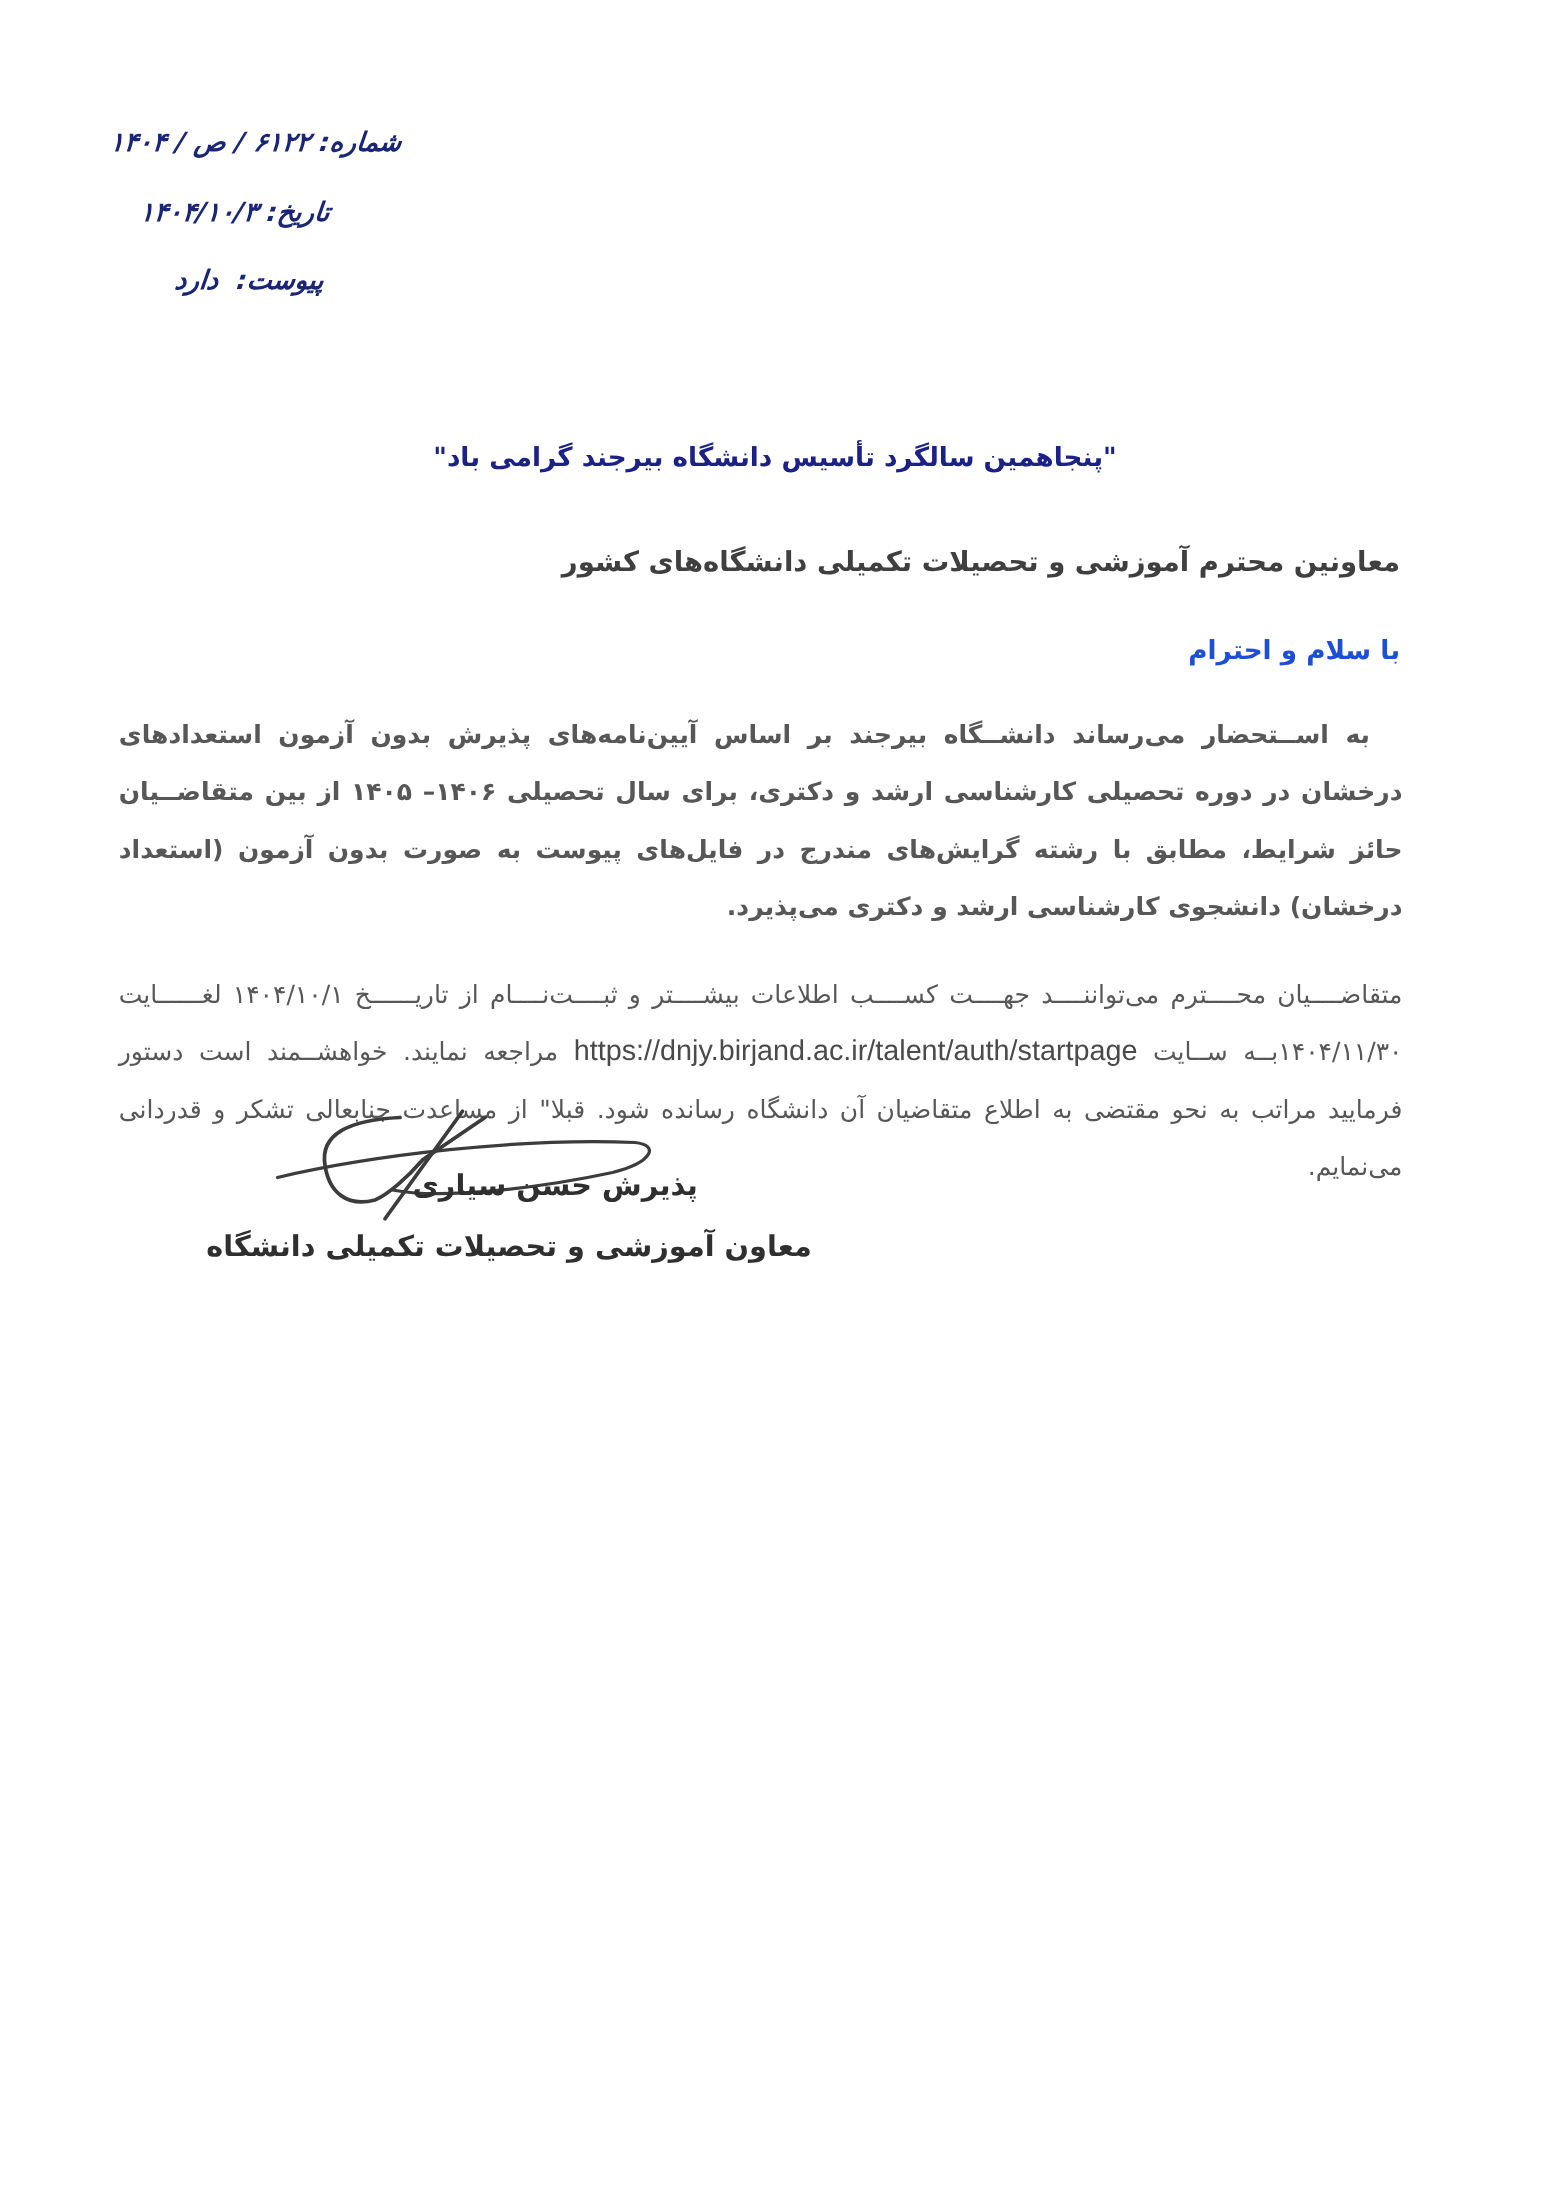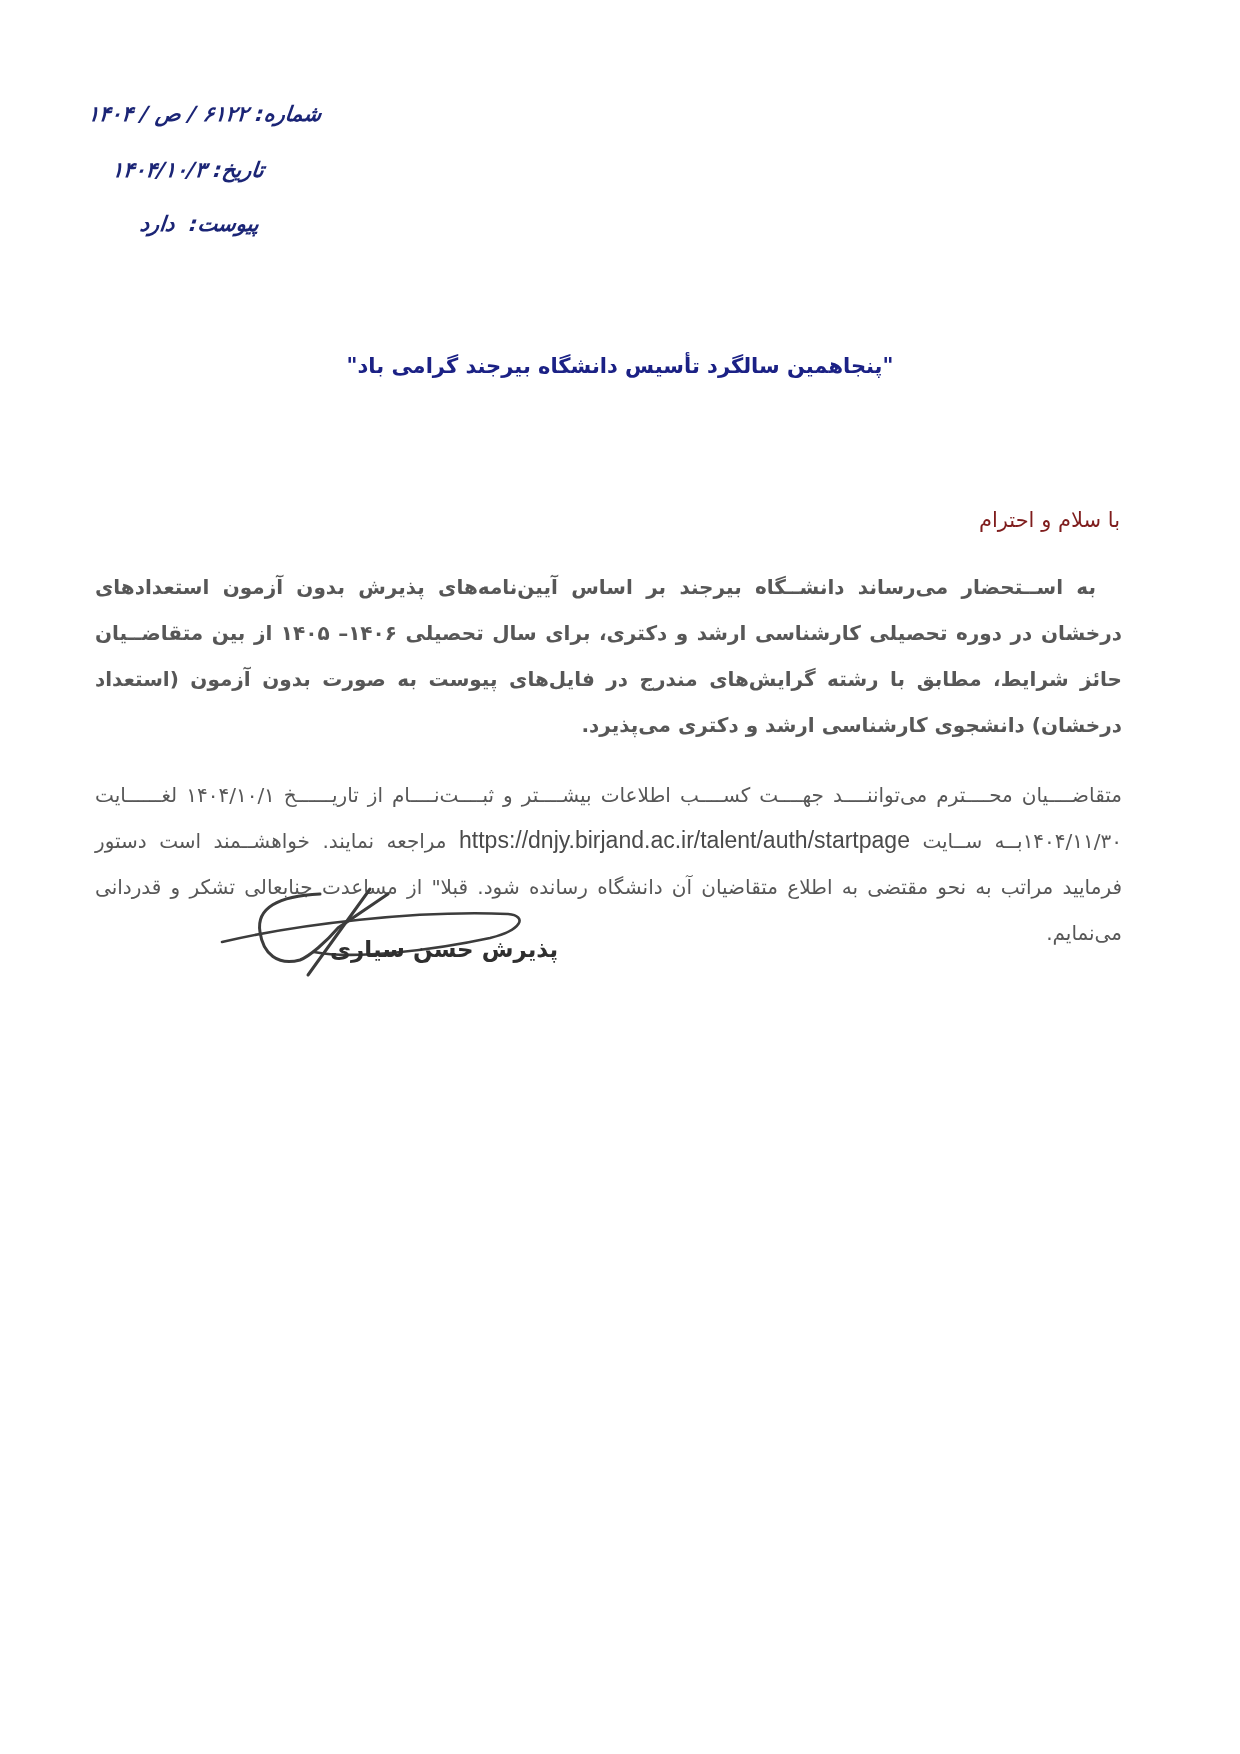--- a/index.html
+++ b/index.html
@@ -54,23 +54,23 @@
     font-size: 22px;
     color: #3f3f3f;
   }
 
   .salutation {
     position: absolute;
     top: 508px;
     right: 120px;
     direction: rtl;
     text-align: left;
-    font-weight: 400;
+    font-weight: 700;
     font-size: 21px;
-    color: #7f1d1d;
+    color: #1d4ed8;
   }
 
   .body-text {
     position: absolute;
     top: 564px;
     left: 95px;
     right: 118px;
     direction: rtl;
     text-align: justify;
     font-size: 20px;
@@ -127,32 +127,34 @@
 <div class="page">
 
   <div class="ref-line ref-number">شماره: ۶۱۲۲ / ص / ۱۴۰۴</div>
   <div class="ref-line ref-date">تاریخ: ۱۴۰۴/۱۰/۳</div>
   <div class="ref-line ref-attachment">پیوست:  دارد</div>
 
   <div class="letter-title">
     <div>"پنجاهمین سالگرد تأسیس دانشگاه بیرجند گرامی باد"</div>
   </div>
 
+  <div class="addressee">معاونین محترم آموزشی و تحصیلات تکمیلی دانشگاه‌های کشور</div>
   <div class="salutation">با سلام و احترام</div>
 
   <div class="body-text">
     <p class="p1">به اســتحضار می‌رساند دانشــگاه بیرجند بر اساس آیین‌نامه‌های پذیرش بدون آزمون استعدادهای درخشان در دوره تحصیلی کارشناسی ارشد و دکتری، برای سال تحصیلی ۱۴۰۶– ۱۴۰۵ از بین متقاضــیان حائز شرایط، مطابق با رشته گرایش‌های مندرج در فایل‌های پیوست به صورت بدون آزمون (استعداد درخشان) دانشجوی کارشناسی ارشد و دکتری می‌پذیرد.</p>
     <p class="p2">
       <span>متقاضــــیان محــــترم می‌تواننــــد جهــــت کســــب اطلاعات بیشــــتر و ثبــــت‌نــــام از تاریــــــخ ۱۴۰۴/۱۰/۱ لغــــــایت ۱۴۰۴/۱۱/۳۰بــه ســایت</span>
       <span class="url-text">https://dnjy.birjand.ac.ir/talent/auth/startpage</span>
       <span>مراجعه نمایند. خواهشــمند است دستور فرمایید مراتب به نحو مقتضی به اطلاع متقاضیان آن دانشگاه رسانده شود. قبلا" از مساعدت جنابعالی تشکر و قدردانی می‌نمایم.</span>
     </p>
   </div>
 
   <svg class="signature-svg" viewBox="0 0 332 96" fill="none" xmlns="http://www.w3.org/2000/svg">
     <path d="M112 10 C 70 12, 48 24, 52 48 C 55 70, 70 82, 92 76 C 102 72, 118 58, 130 44 L 180 10" stroke="#3c3c3c" stroke-width="3" stroke-linecap="round"></path>
     <path d="M14 58 C 90 40, 210 26, 300 30 C 320 32, 314 46, 282 54 C 226 66, 146 76, 106 68" stroke="#3c3c3c" stroke-width="2.6" stroke-linecap="round"></path>
     <path d="M162 5 L 100 91" stroke="#3c3c3c" stroke-width="3" stroke-linecap="round"></path>
   </svg>
 
   <div class="signer-name">پذیرش حسن سیاری</div>
+  <div class="signer-title">معاون آموزشی و تحصیلات تکمیلی دانشگاه</div>
 
 </div>
 
 </body></html>

